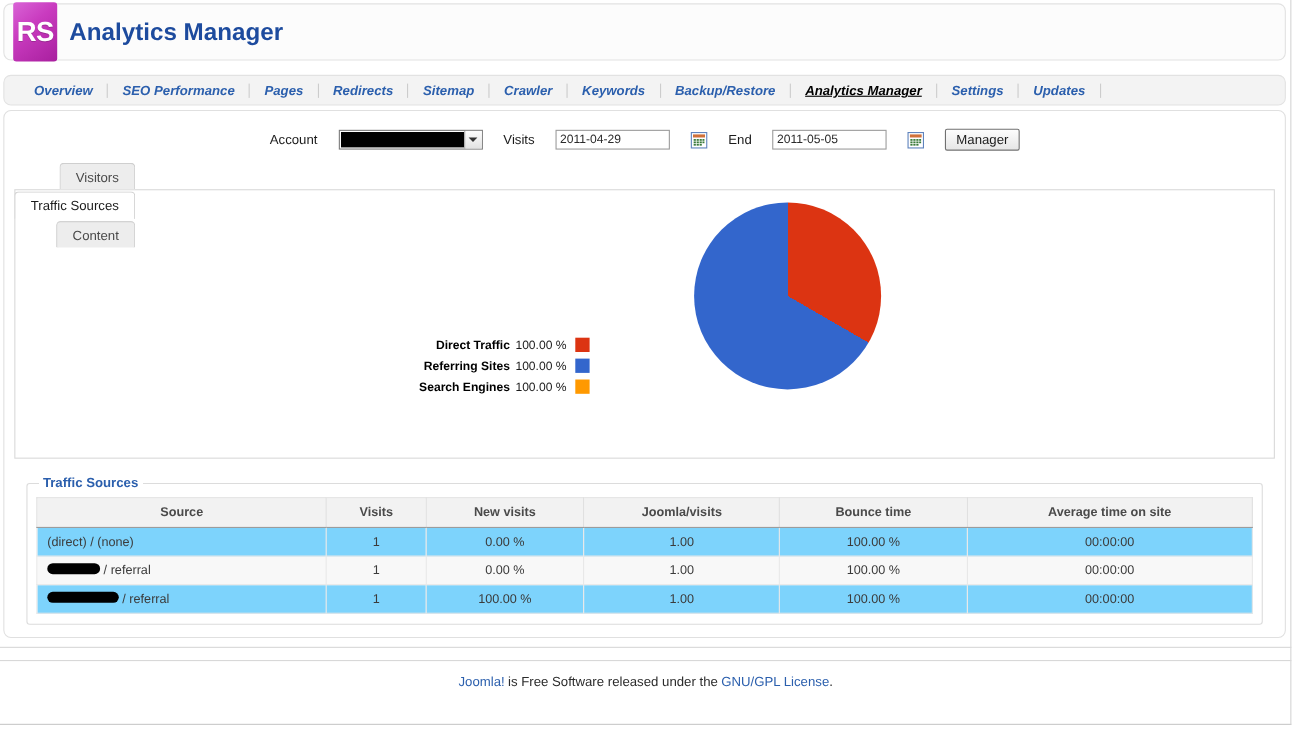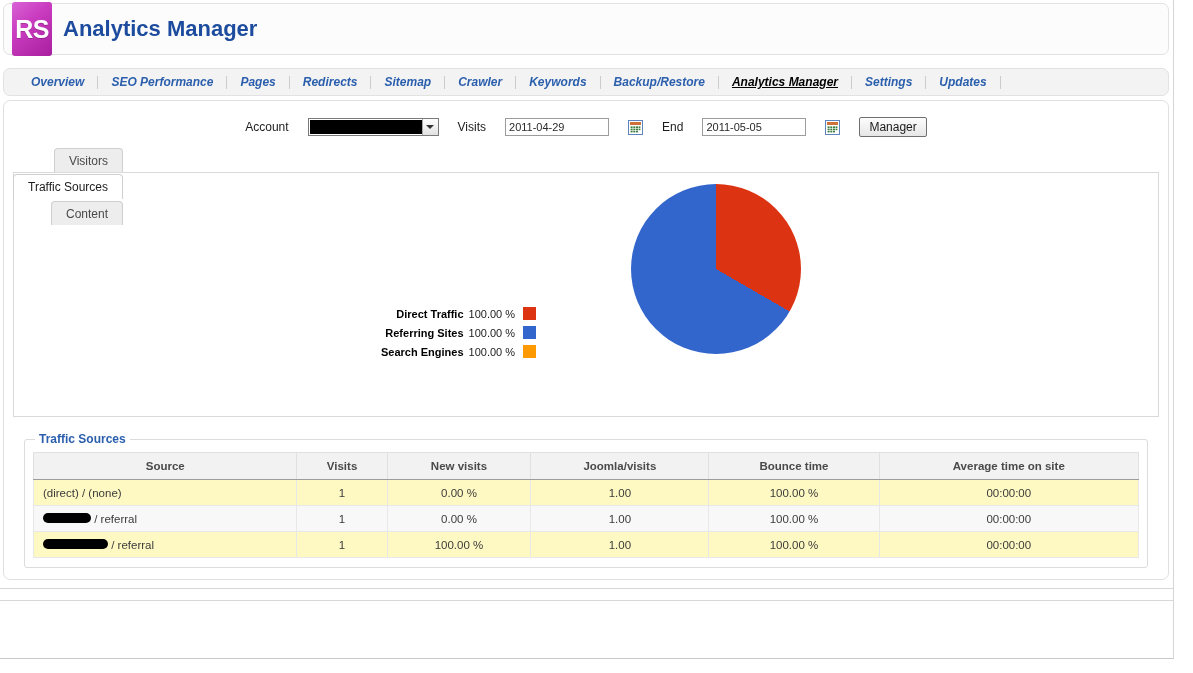--- a/index.html
+++ b/index.html
@@ -287,21 +287,21 @@
     height: 26px;
     border: 1px solid #e8e8e8;
     color: #3b3b3b;
     text-align: center;
     padding: 0 6px;
   }
   table.ts-table td.src {
     text-align: left;
     padding-left: 9px;
   }
-  table.ts-table tr.odd td { background: #fef9c3; }
+  table.ts-table tr.odd td { background: #7dd3fc; }
   table.ts-table tr.even td { background: #f8f8f8; }
 
   .redact-bar {
     display: inline-block;
     height: 10px;
     background: #000000;
     border-radius: 5px;
     vertical-align: middle;
     position: relative;
     top: -1px;
@@ -499,13 +499,16 @@
               <td>100.00 %</td>
               <td>00:00:00</td>
             </tr>
           </tbody>
       </table>
     </fieldset>
   </div>
 
   <div class="footer-rule-a"></div>
   <div class="footer-rule-b"></div>
+  <div class="footer">
+    <span><a>Joomla!</a><span class="pt">is Free Software released under the</span><a>GNU/GPL License</a><span>.</span></span>
+  </div>
 </div>
 
 </body></html>

